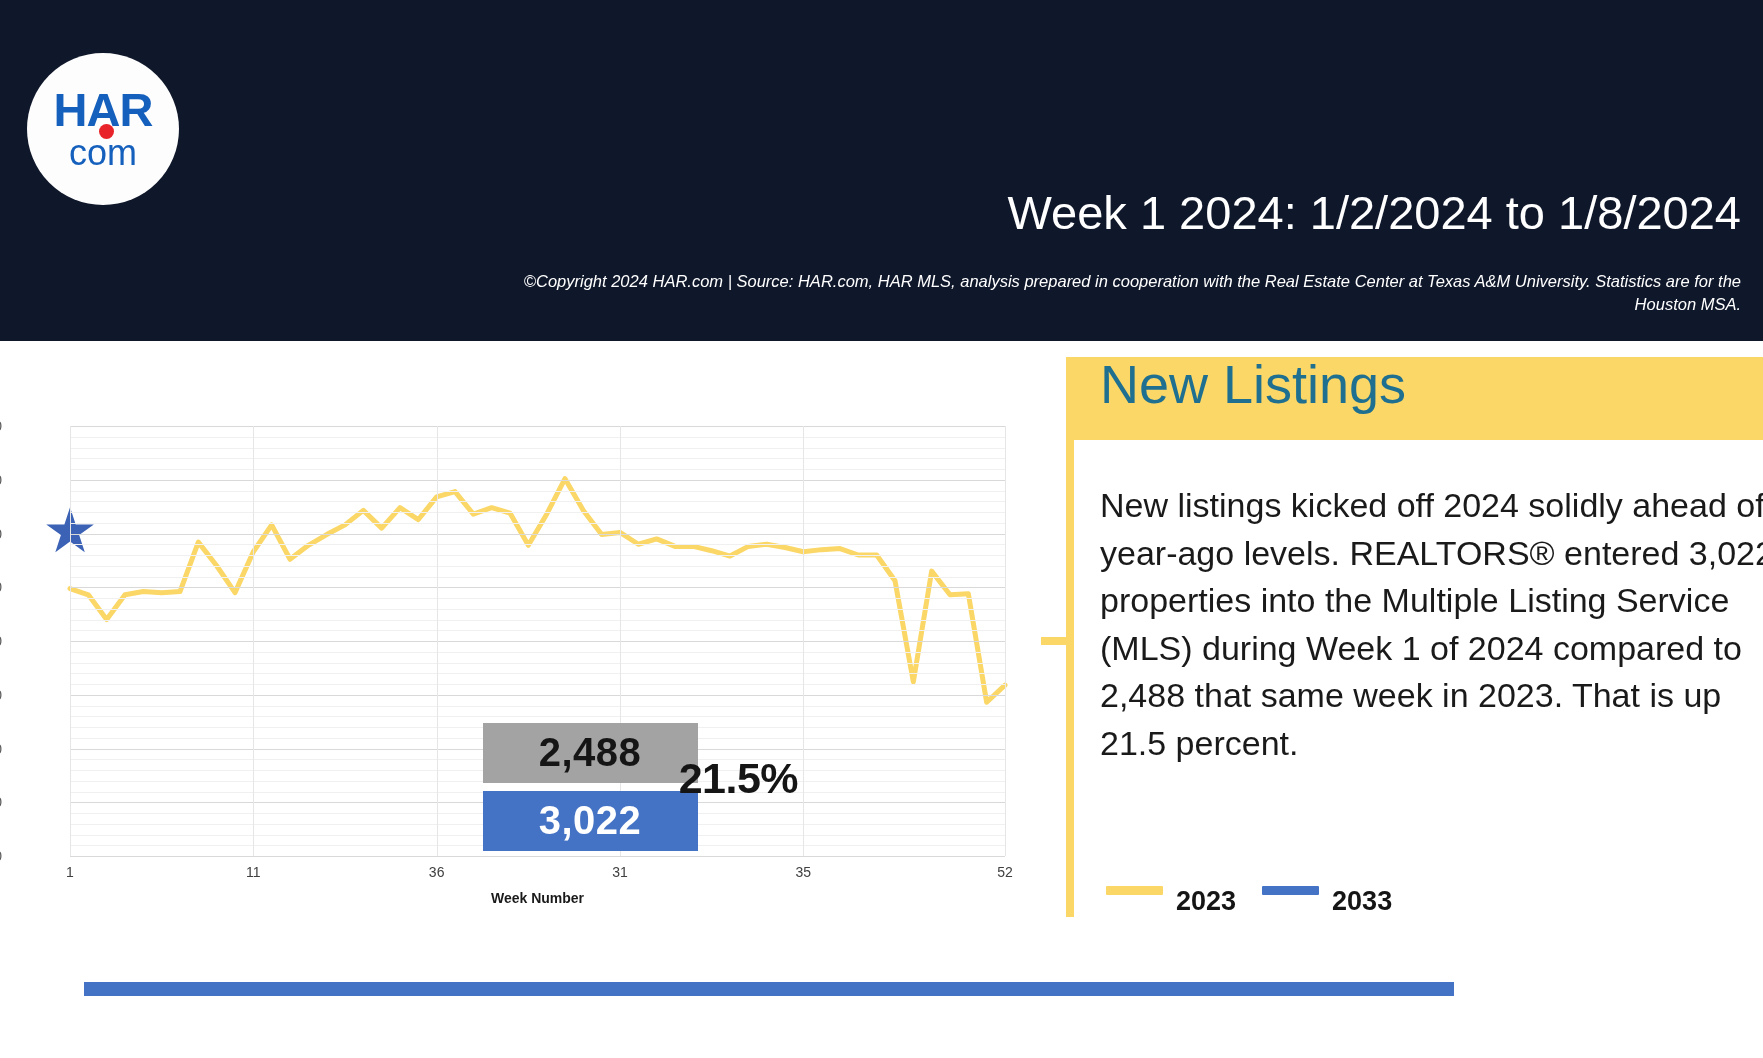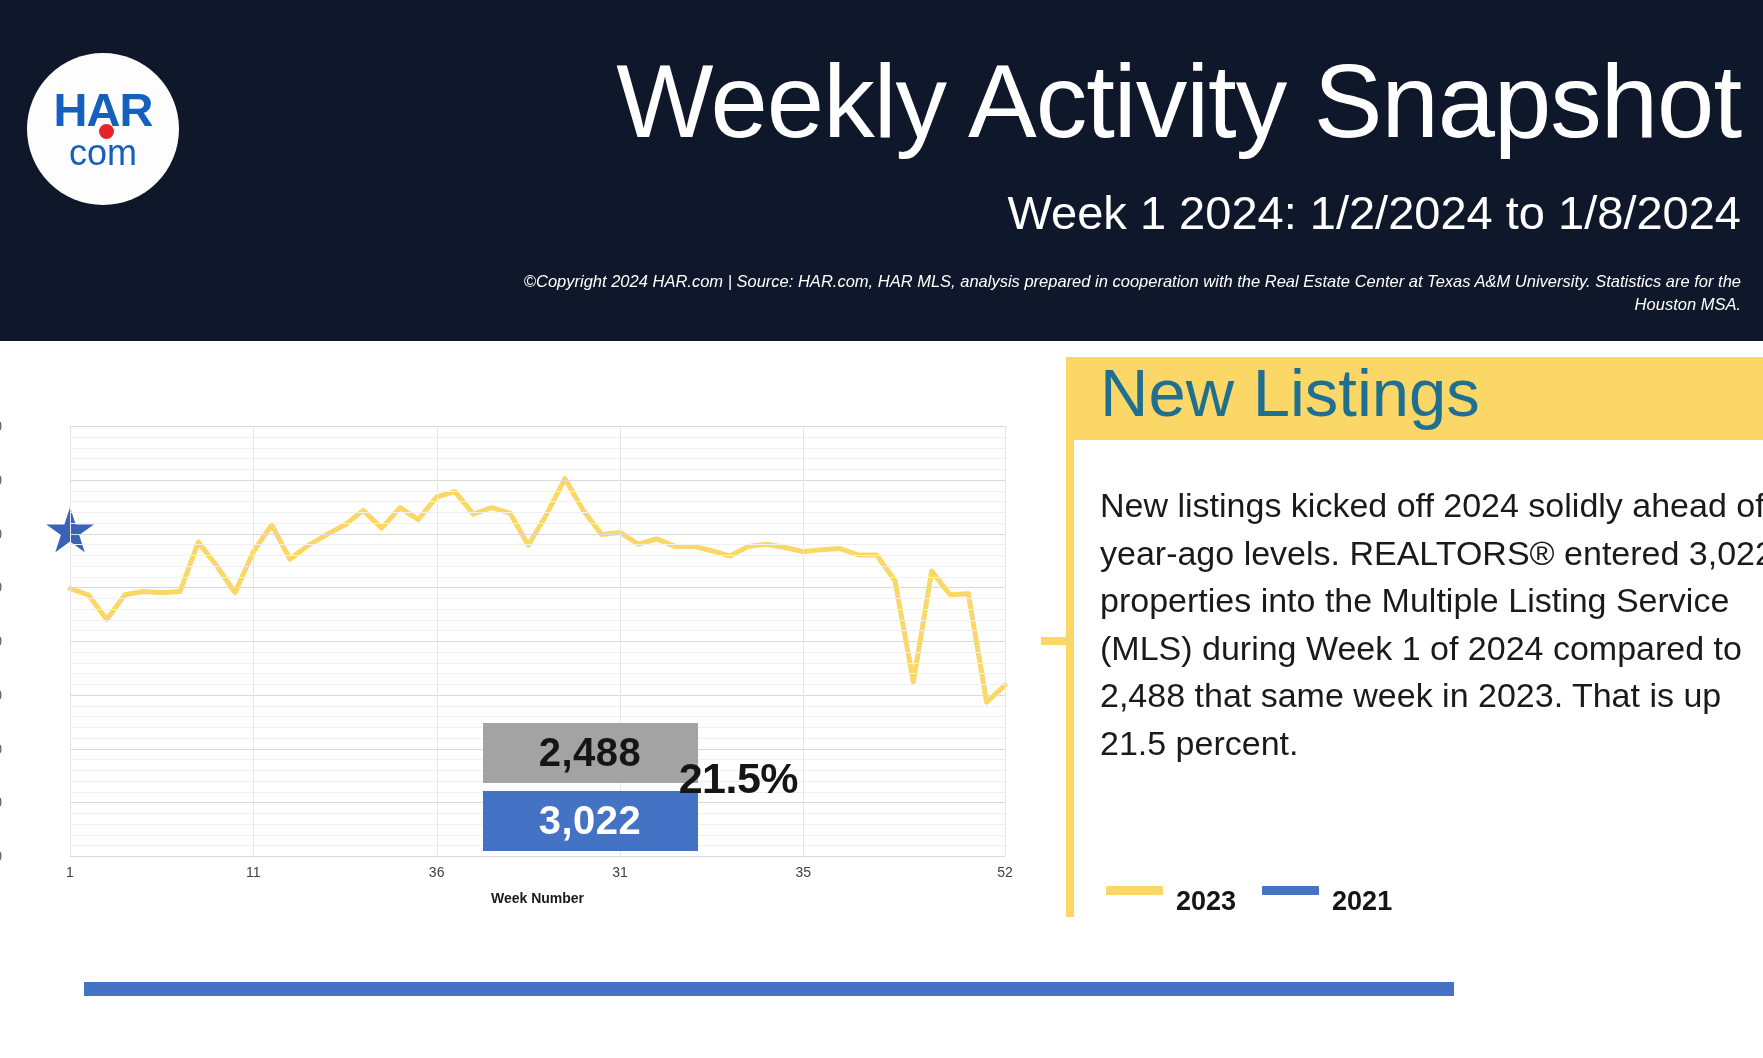--- a/index.html
+++ b/index.html
@@ -106,21 +106,21 @@
   #bracket-h{
     position:absolute;left:1041px;top:637px;width:30px;height:8px;
     background:#fad766;
   }
   #banner{
     position:absolute;left:1074px;top:357px;width:689px;height:83px;
     background:#fad766;
   }
   #banner-title{
     position:absolute;left:26px;top:-4px;
-    font-size:67px;font-weight:300;color:#1f6f91;
+    font-size:54px;font-weight:300;color:#1f6f91;
     line-height:1.18;white-space:nowrap;
     font-family:"Liberation Sans", sans-serif;
   }
   #body-text{
     position:absolute;left:1100px;top:482px;width:675px;
     font-size:34px;color:#1a1a1a;line-height:1.4;
   }
   #legend{
     position:absolute;left:1106px;top:886px;
     display:flex;align-items:center;gap:26px;
@@ -139,21 +139,20 @@
 <body>
 
 <div id="header">
 
   <div id="logo">
     <div class="har">HAR</div>
     <div class="dot"></div>
     <div class="com">com</div>
   </div>
 
-  <div id="title">Weekly Activity Snapshot</div>
   <div id="subtitle">Week 1 2024: 1/2/2024 to 1/8/2024</div>
   <div id="copyright">©Copyright 2024 HAR.com  |  Source: HAR.com, HAR MLS, analysis prepared in cooperation with the Real Estate Center at Texas A&amp;M University. Statistics are for the Houston MSA.</div>
 </div>
 
 <div id="chart-panel">
   <div id="plot">
 
     <svg id="line-svg" width="935" height="430" style="position:absolute;left:0;top:0;overflow:visible">
         <polyline points="0.00,162.54 18.33,168.77 36.67,193.50 55.00,168.77 73.33,165.55 91.67,166.63 110.00,165.55 128.33,116.10 146.67,139.75 165.00,166.63 183.33,125.77 201.67,98.90 220.00,133.30 238.33,119.32 256.67,108.57 275.00,98.90 293.33,84.39 311.67,102.13 330.00,81.70 348.33,93.53 366.67,70.95 385.00,65.57 403.33,88.15 421.67,81.70 440.00,87.07 458.33,119.32 476.67,88.15 495.00,52.68 513.33,84.39 531.67,108.57 550.00,106.43 568.33,118.25 586.67,112.88 605.00,120.40 623.33,120.40 641.67,124.70 660.00,130.07 678.33,120.40 696.67,118.25 715.00,121.47 733.33,125.77 751.67,123.63 770.00,122.55 788.33,129.00 806.67,129.00 825.00,154.80 843.33,255.85 861.67,145.13 880.00,168.77 898.33,167.70 916.67,276.27 935.00,259.07" fill="none" stroke="#FAD766" stroke-width="5" stroke-linejoin="round" stroke-linecap="round"></polyline>
       </svg>
@@ -239,17 +238,17 @@
 
 <div id="body-text">New listings kicked off 2024 solidly ahead of year-ago levels. REALTORS® entered 3,022 properties into the Multiple Listing Service (MLS) during Week 1 of 2024 compared to 2,488 that same week in 2023. That is up 21.5 percent.</div>
 
 <div id="legend">
   <div class="leg-item">
     <div class="leg-swatch" style="background:#fad766"></div>
     <div class="leg-label">2023</div>
   </div>
   <div class="leg-item">
     <div class="leg-swatch" style="background:#4472c4"></div>
-    <div class="leg-label">2021</div>
+    <div class="leg-label">2033</div>
   </div>
 </div>
 
 <div id="footer-bar"></div>
 
 </body></html>

